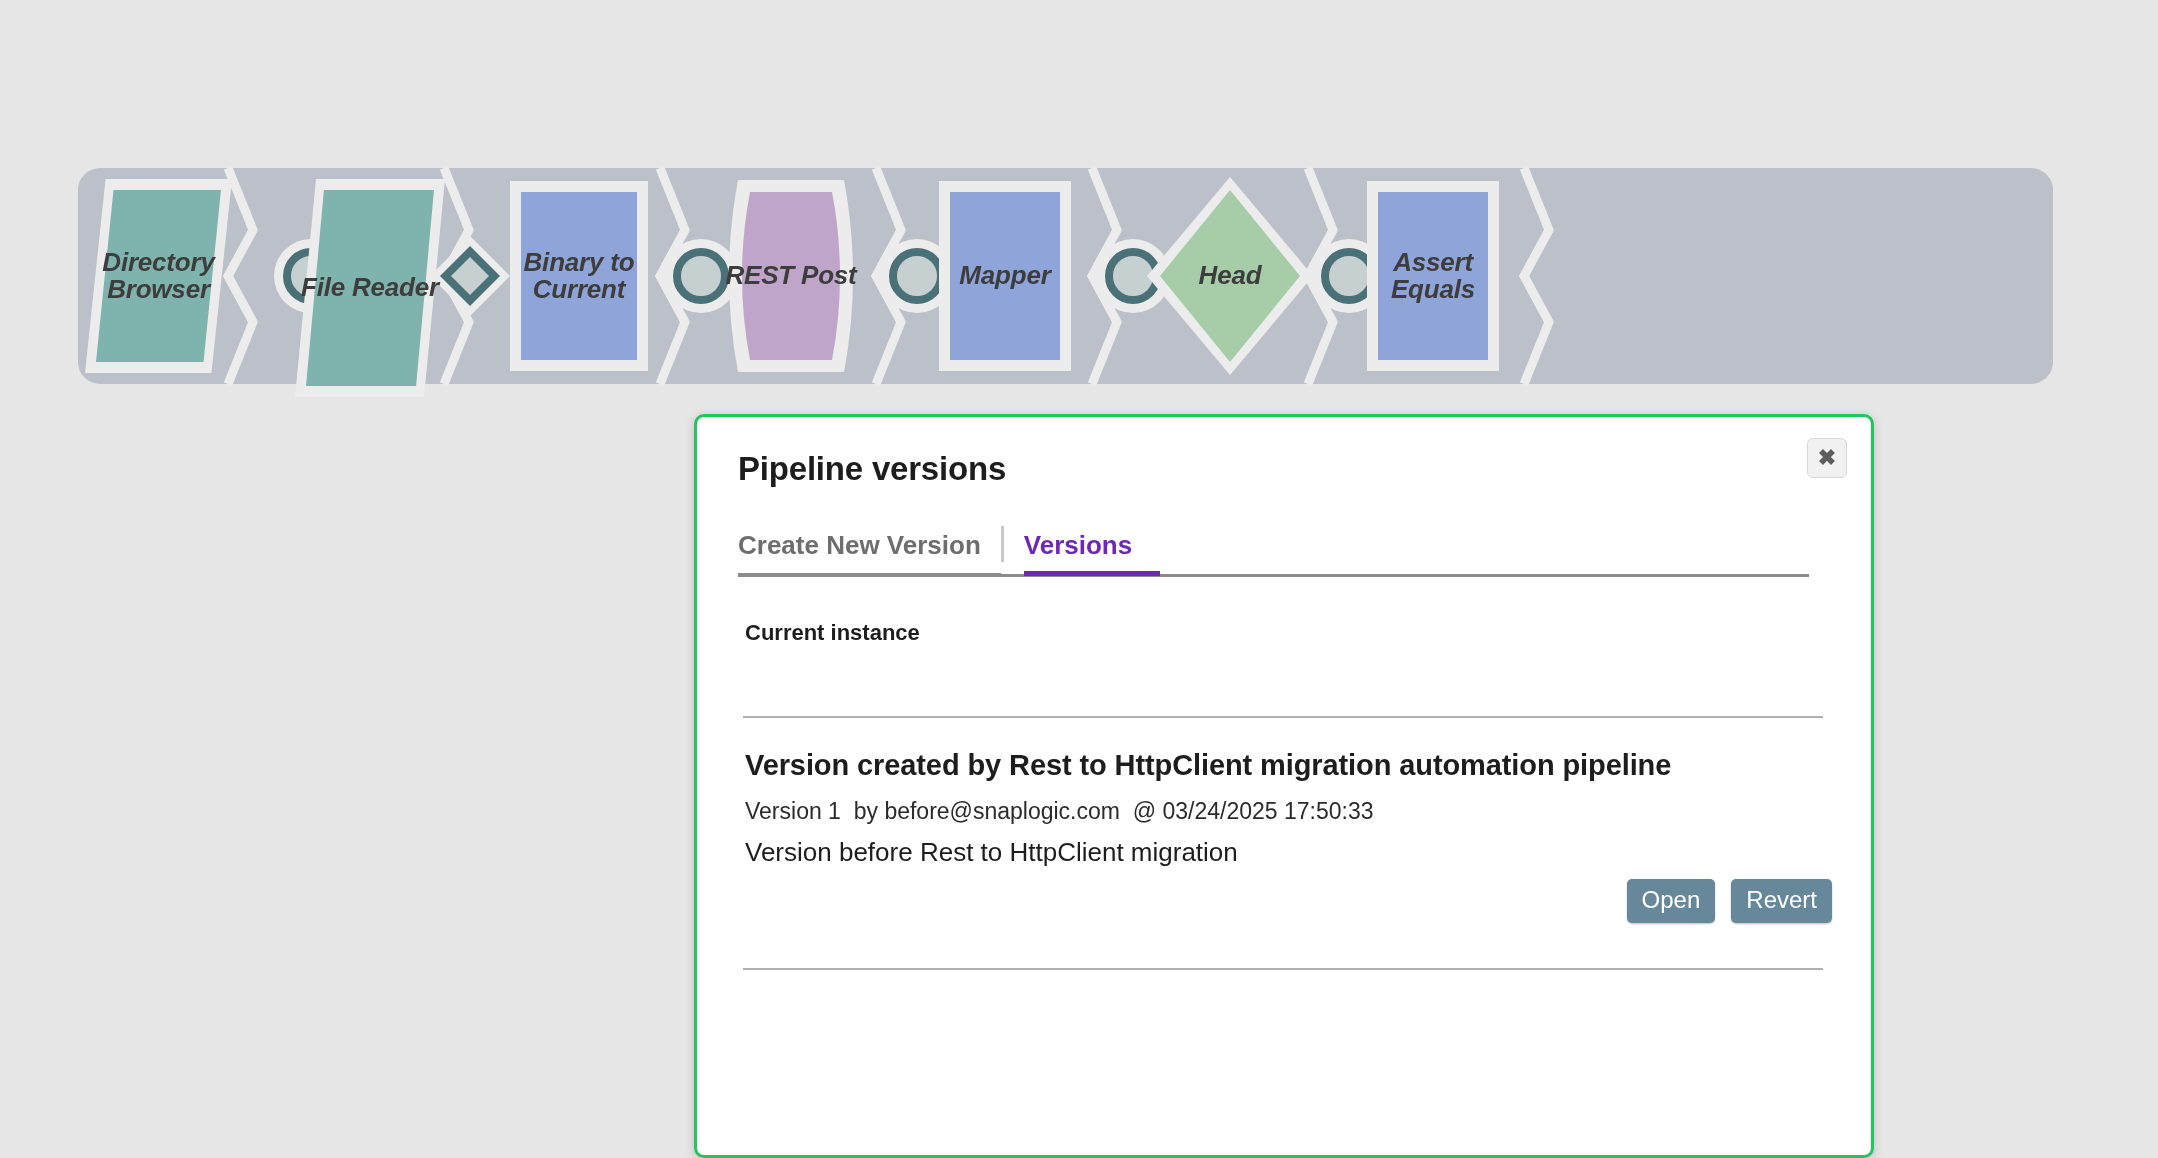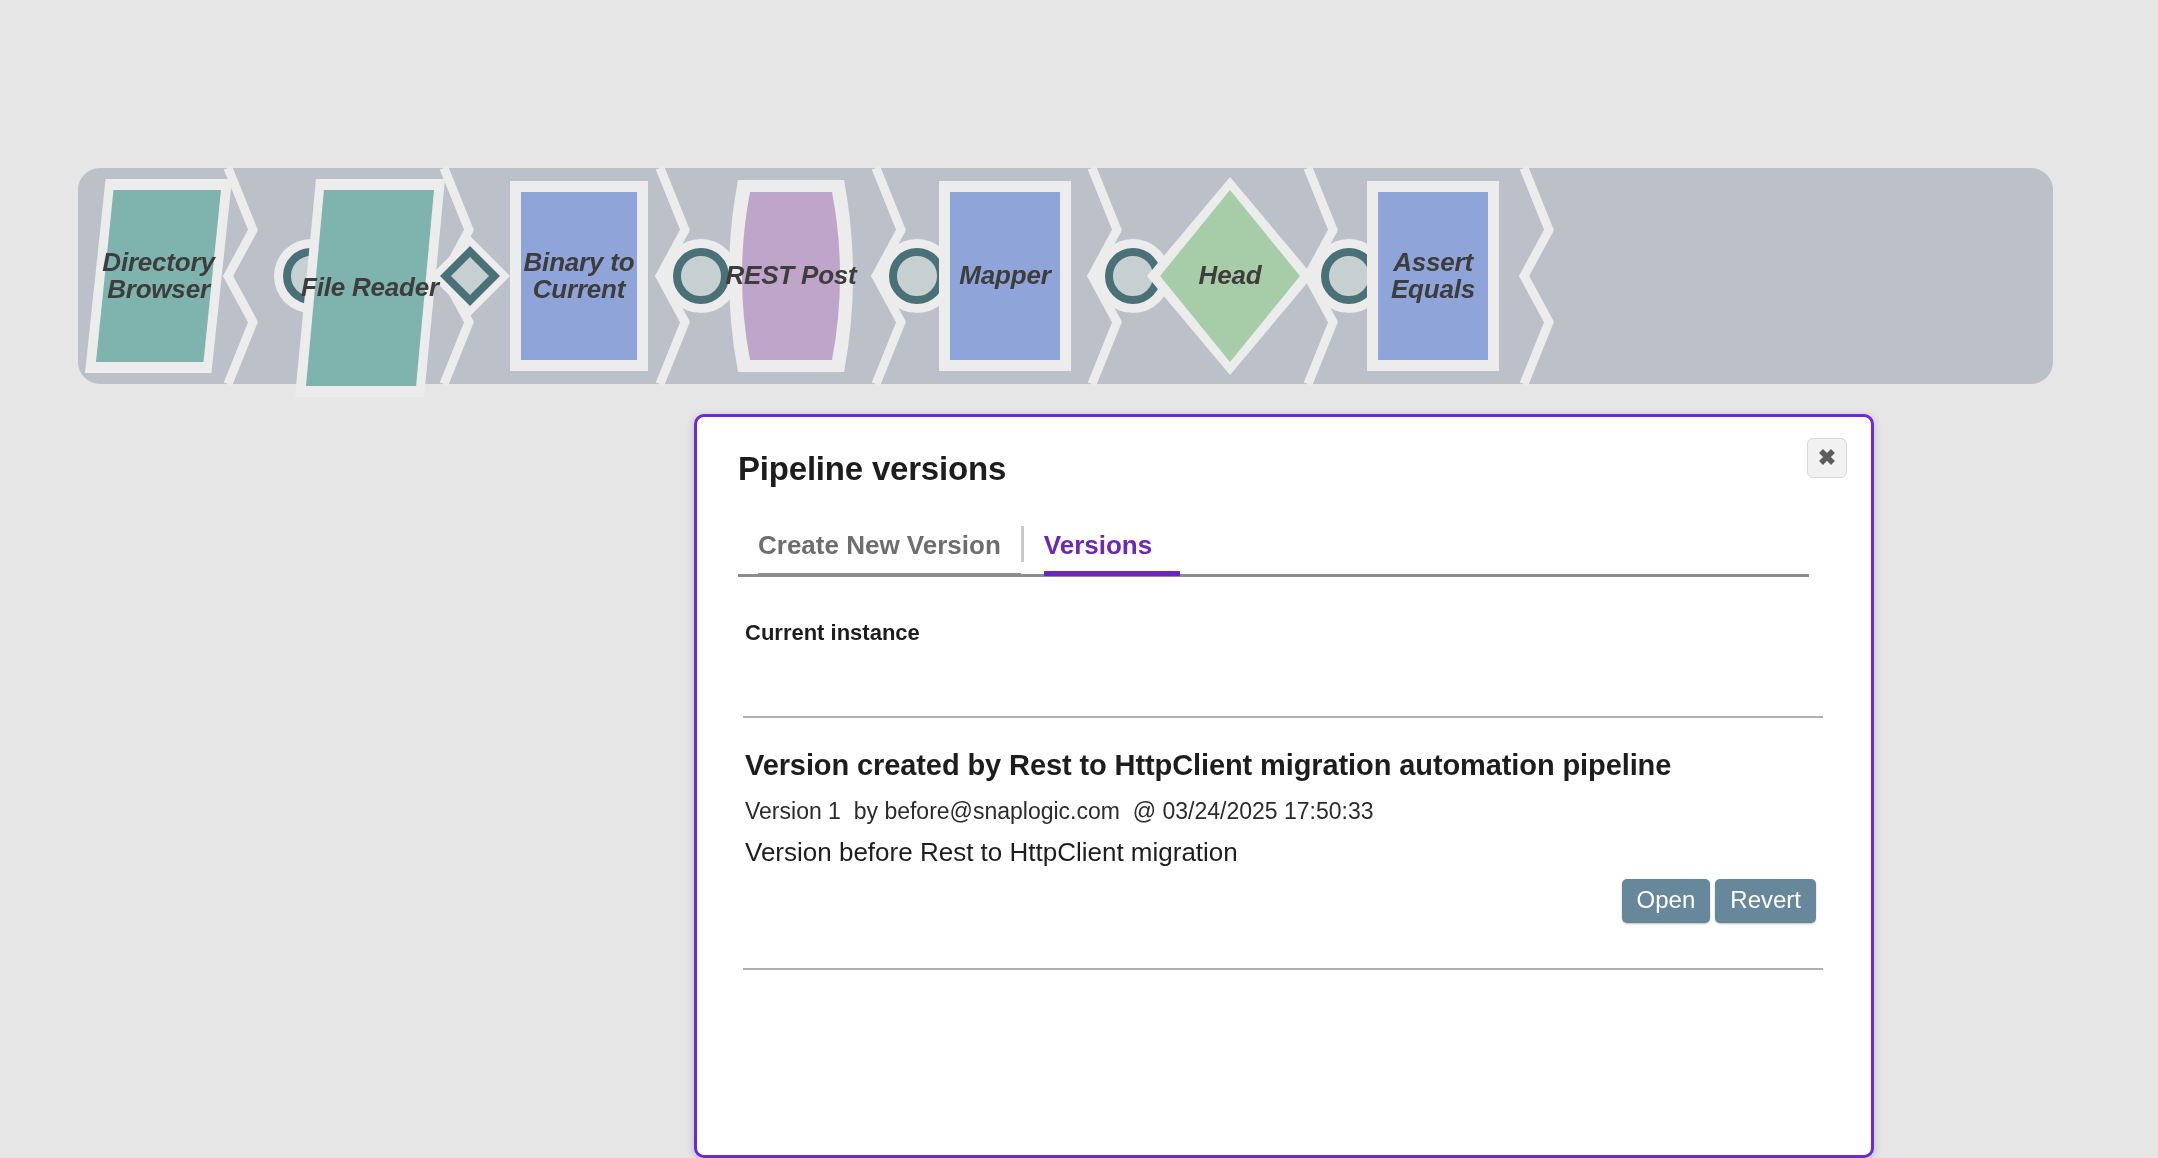--- a/index.html
+++ b/index.html
@@ -167,21 +167,21 @@
   }
 
   
   .dialog {
     position: absolute;
     left: 694px;
     top: 414px;
     width: 1180px;
     height: 744px;
     background: #ffffff;
-    border: 3px solid #6d28d9;
+    border: 3px solid #22c55e;
     border-radius: 10px;
     box-sizing: border-box;
     box-shadow: 0 2px 10px rgba(0,0,0,0.18);
     overflow: hidden;
   }
 
   .dialog-title {
     position: absolute;
     left: 41px;
     top: 33px;
@@ -211,21 +211,20 @@
   }
 
   .tabs {
     position: absolute;
     left: 41px;
     top: 103px;
     width: 1071px;
     height: 56px;
     display: flex;
     align-items: flex-end;
-    margin-left: 20px;
   }
   .tab {
     font-size: 26px;
     font-weight: bold;
     padding: 0 16px 12px 0;
     cursor: pointer;
     white-space: nowrap;
   }
   .tab-inactive {
     color: #6e6e6e;
@@ -293,24 +292,24 @@
   .version-note {
     position: absolute;
     left: 48px;
     top: 420px;
     font-size: 26px;
     color: #1d1d1d;
   }
 
   .action-row {
     position: absolute;
-    right: 55px;
+    right: 39px;
     top: 462px;
     display: flex;
-    gap: 5px;
+    gap: 16px;
   }
   .action-btn {
     background: #67889a;
     color: #ffffff;
     font-size: 24px;
     padding: 7px 15px 9px;
     border: none;
     border-radius: 5px;
     cursor: pointer;
     box-shadow: 0 1px 2px rgba(0,0,0,0.25);

